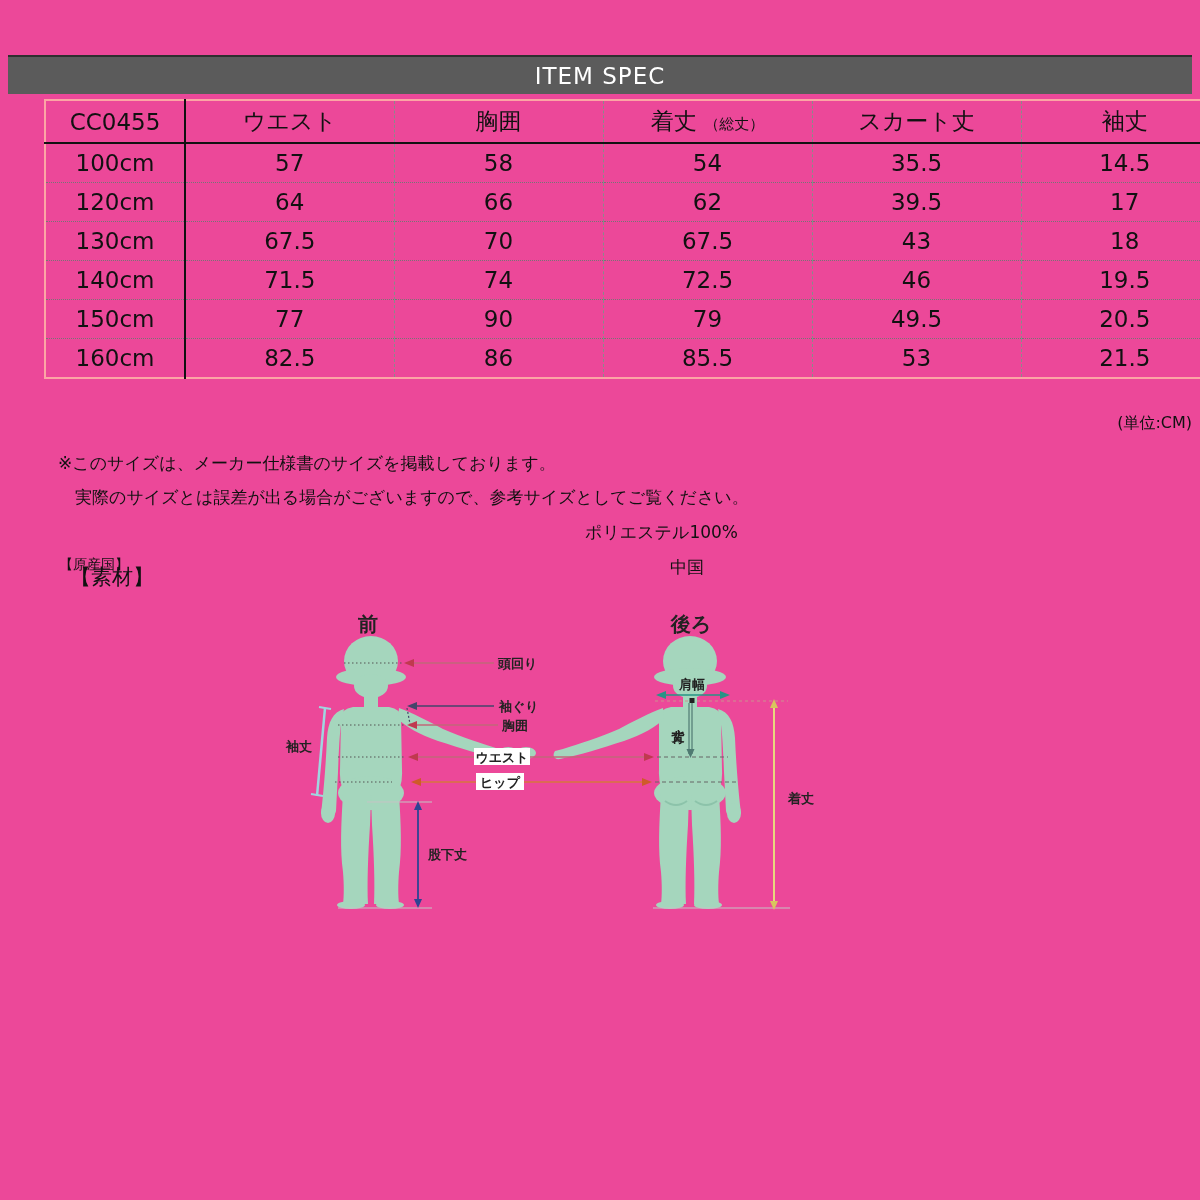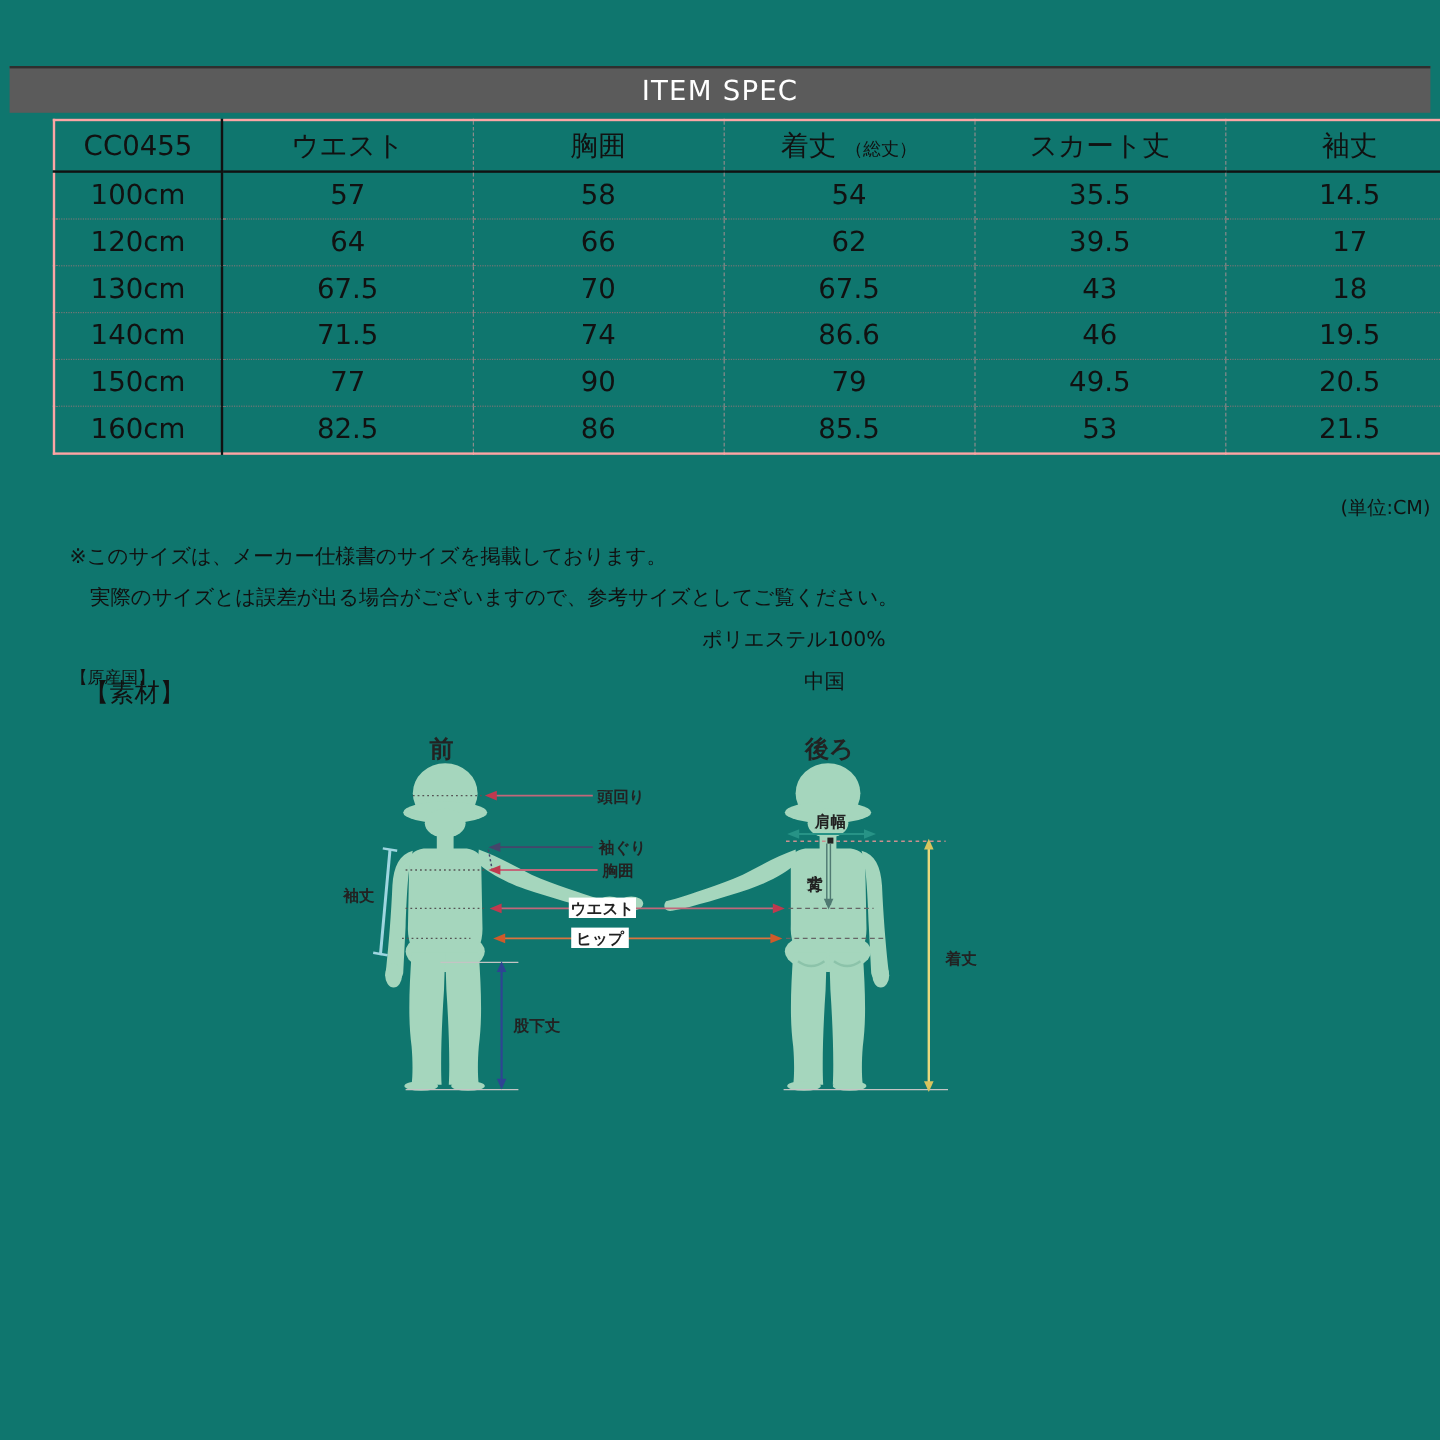--- a/index.html
+++ b/index.html
@@ -1,17 +1,17 @@
 <!DOCTYPE html>
 <html><head>
 <meta charset="utf-8">
 <style>
   html,body { margin:0; padding:0; background:#fff; }
   .page {
-    position:relative; width:1200px; height:1200px; background:#0f766e;
+    position:relative; width:1200px; height:1200px; background:#ec4899;
     font-family:"DejaVu Sans","Liberation Sans",sans-serif; color:#111;
     overflow:hidden;
   }
   
   .spec-bar {
     position:absolute; left:8px; top:55px; width:1184px; height:37px;
     background:#5b5b5b; border-top:2px solid #2f2f2f;
     display:flex; align-items:center; justify-content:center;
   }
   .spec-bar span { color:#fff; font-size:23px; letter-spacing:1px; font-weight:500; }
@@ -92,21 +92,21 @@
           <td>67.5</td>
           <td>70</td>
           <td>67.5</td>
           <td>43</td>
           <td>18</td>
         </tr>
         <tr>
           <td class="size-col">140cm</td>
           <td>71.5</td>
           <td>74</td>
-          <td>86.6</td>
+          <td>72.5</td>
           <td>46</td>
           <td>19.5</td>
         </tr>
         <tr>
           <td class="size-col">150cm</td>
           <td>77</td>
           <td>90</td>
           <td>79</td>
           <td>49.5</td>
           <td>20.5</td>

